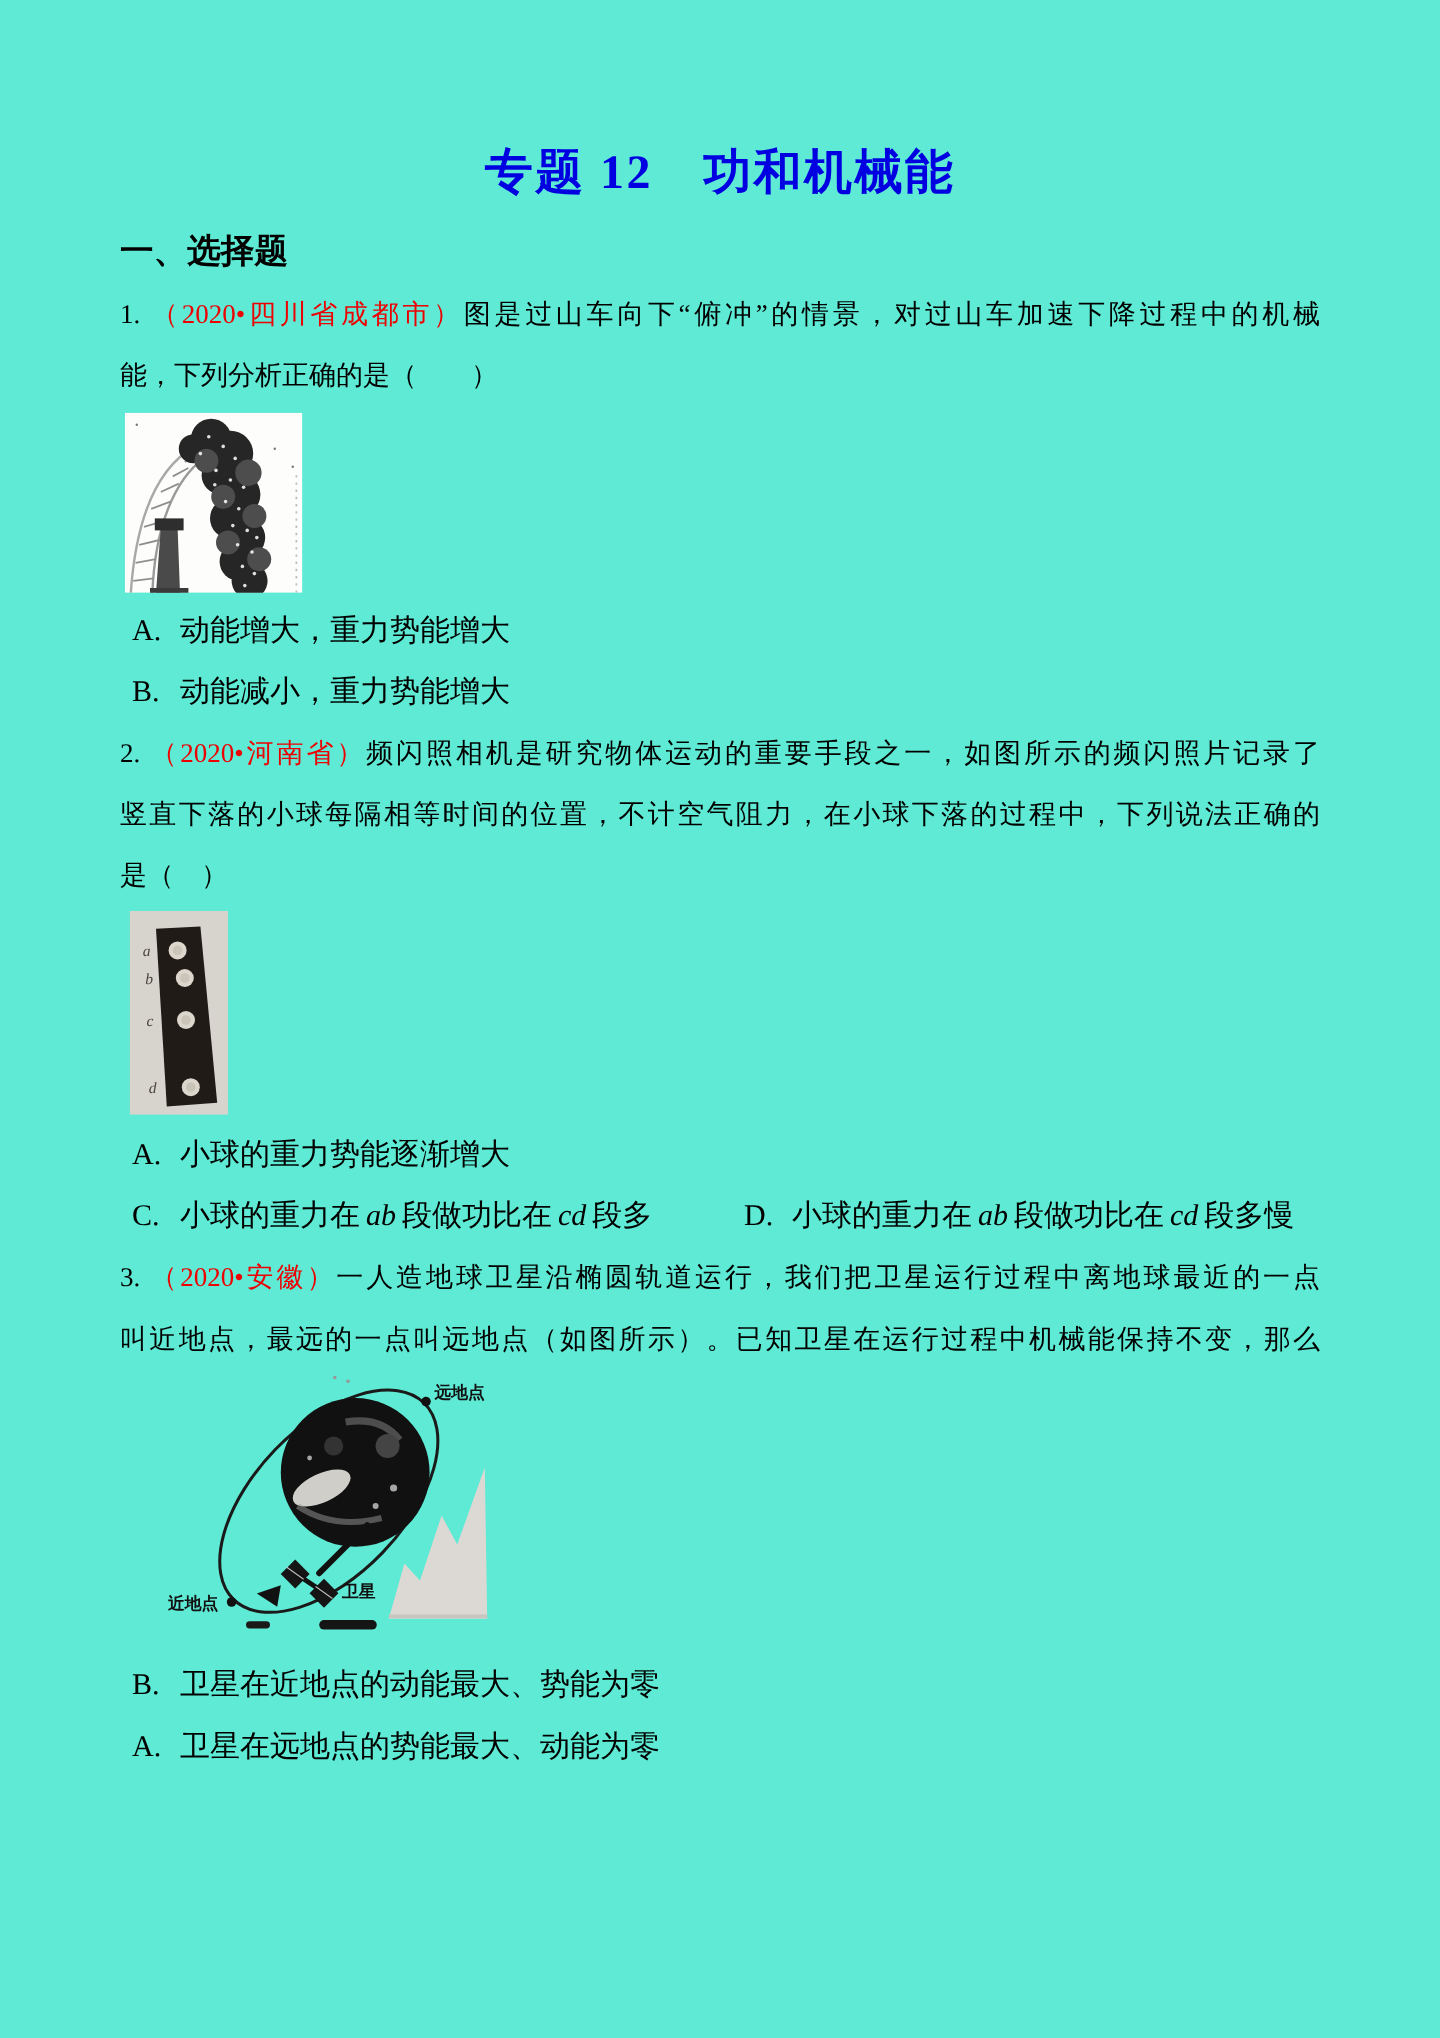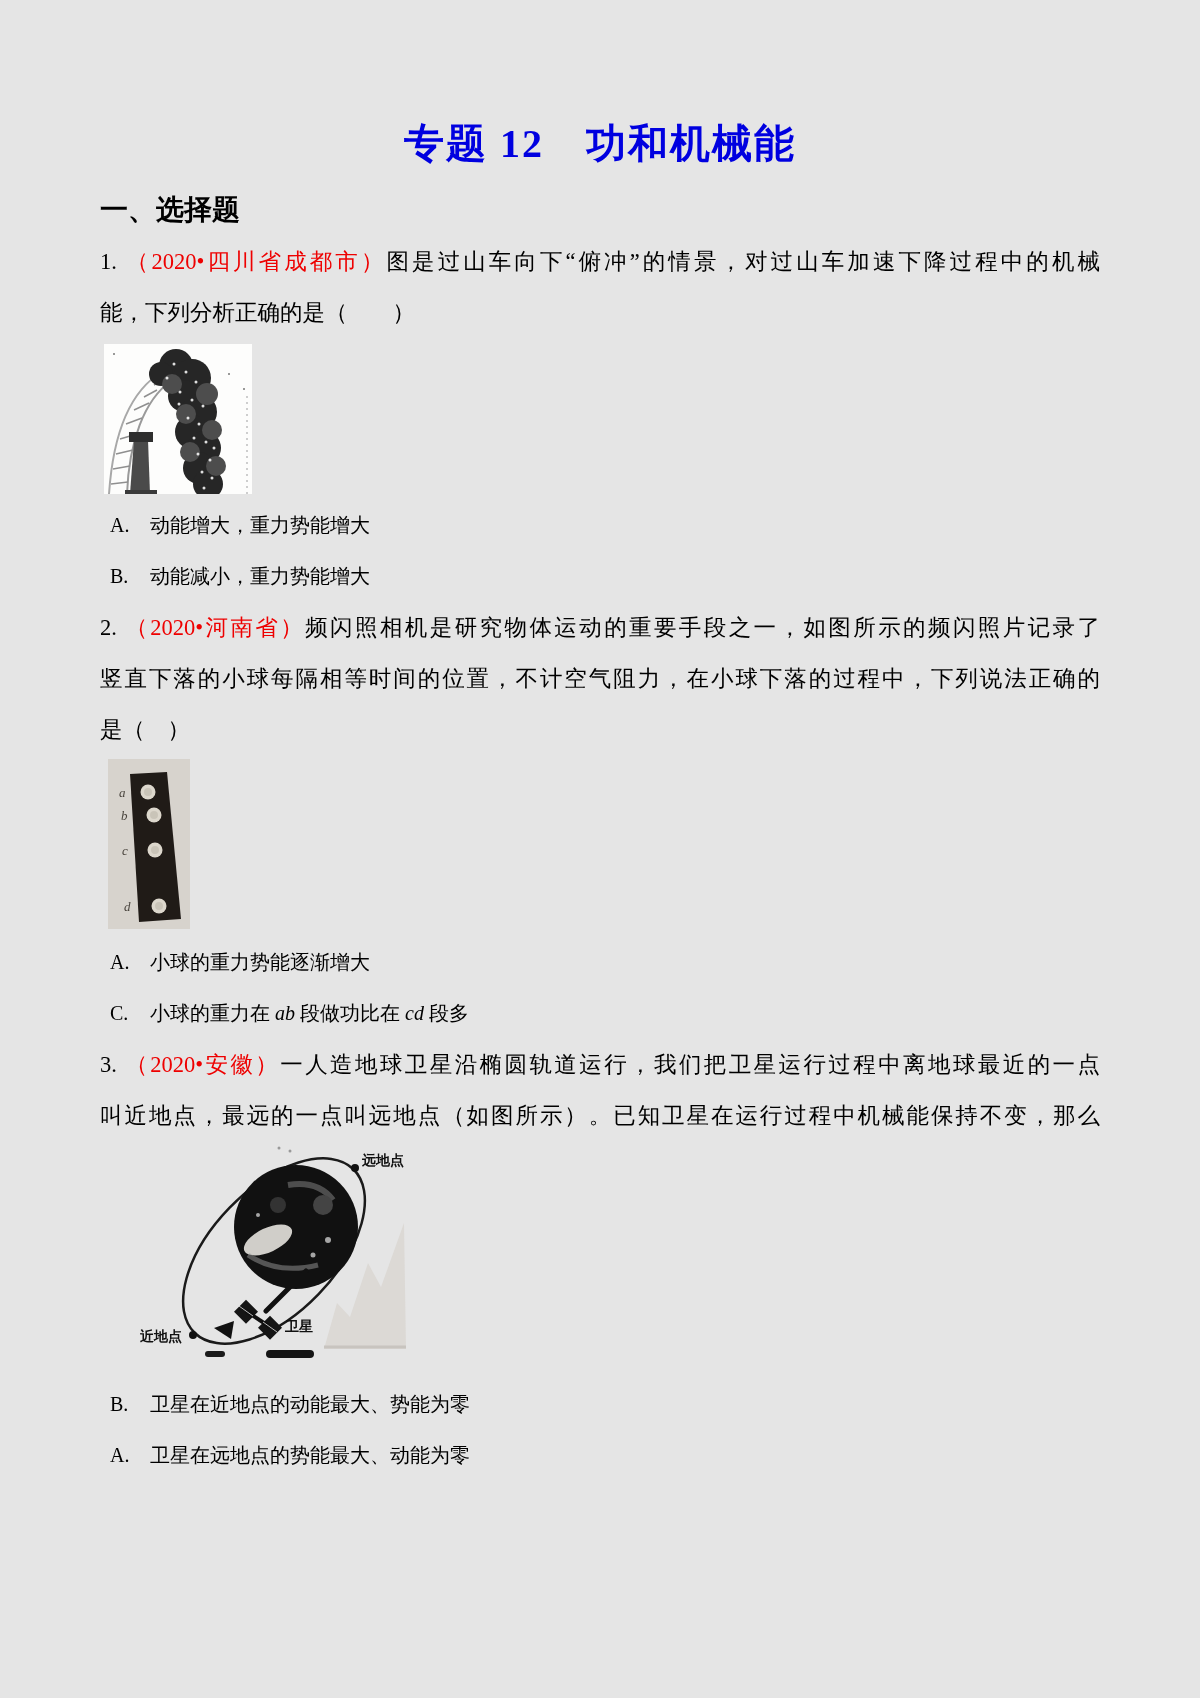--- a/index.html
+++ b/index.html
@@ -1,21 +1,21 @@
 <!DOCTYPE html>
 <html><head>
 <meta charset="utf-8">
 <style>
   html,body { margin:0; padding:0; background:#ffffff; }
   .page {
     position:relative;
     width:1200px; height:1698px;
     box-sizing:border-box;
     padding:118px 100px 0 100px;
-    background:#e5e5e5;
+    background:#5eead4;
     color:#000;
     font-family:"Liberation Serif","DejaVu Serif",serif;
     font-size:22px;
     overflow:hidden;
   }
   .doc-title {
     margin:0 0 22px 0;
     text-align:center;
     font-size:40px; line-height:52px;
     font-weight:bold;
@@ -25,21 +25,21 @@
   .section-heading {
     font-size:28px; line-height:36px;
     font-weight:bold;
     margin:0 0 8px 0;
   }
   .stem { margin:0; }
   .stem .line { line-height:51px; font-size:22.5px; }
   .stem .full { text-align:justify; text-align-last:justify; }
   .cite { color:#ee0000; }
   .qnum { padding-right:6px; }
-  .opt-row { line-height:51px; padding-left:10px; font-size:20px; }
+  .opt-row { line-height:51px; padding-left:10px; font-size:25px; }
   .opt-label { display:inline-block; min-width:40px; }
   .opts-2col .row { display:flex; }
   .opts-2col .cell { width:500px; }
   .opts-2col .cell.c2 { flex:1; width:auto; }
   .var { font-style:italic; padding:0 5px; font-family:"Liberation Serif",serif; }
   figure { margin:0; }
   .fig1 { margin:6px 0 0 4px; }
   .fig2 { margin:4px 0 2px 8px; }
   .fig3 { margin:4px 0 0 38px; }
   svg text.fig-label {
@@ -164,20 +164,21 @@
         </g>
       </svg>
     </figure>
 
     <div class="opts-2col">
       <div class="row">
         <div class="cell opt-row"><span class="opt-label">A.</span><span>小球的重力势能逐渐增大</span></div>
       </div>
       <div class="row">
         <div class="cell opt-row"><span class="opt-label">C.</span><span><span>小球的重力在</span><span class="var">ab</span><span>段做功比在</span><span class="var">cd</span><span>段多</span></span></div>
+        <div class="cell c2 opt-row"><span class="opt-label">D.</span><span><span>小球的重力在</span><span class="var">ab</span><span>段做功比在</span><span class="var">cd</span><span>段多慢</span></span></div>
       </div>
     </div>
   </div>
 
   <div>
     <div class="stem">
       <div class="line full"><span class="qnum">3.</span><span class="cite">（2020•安徽）</span><span>一人造地球卫星沿椭圆轨道运行，我们把卫星运行过程中离地球最近的一点</span></div>
       <div class="line full"><span>叫近地点，最远的一点叫远地点（如图所示）。已知卫星在运行过程中机械能保持不变，那么</span></div>
     </div>
 

